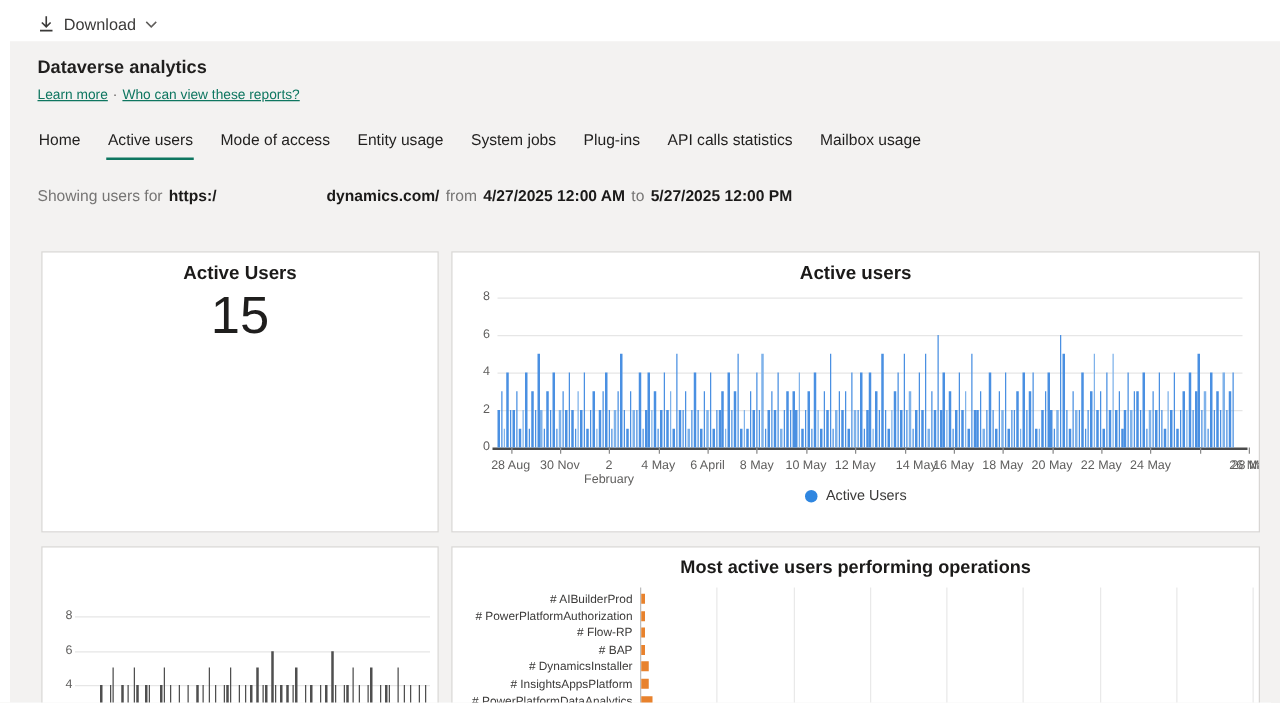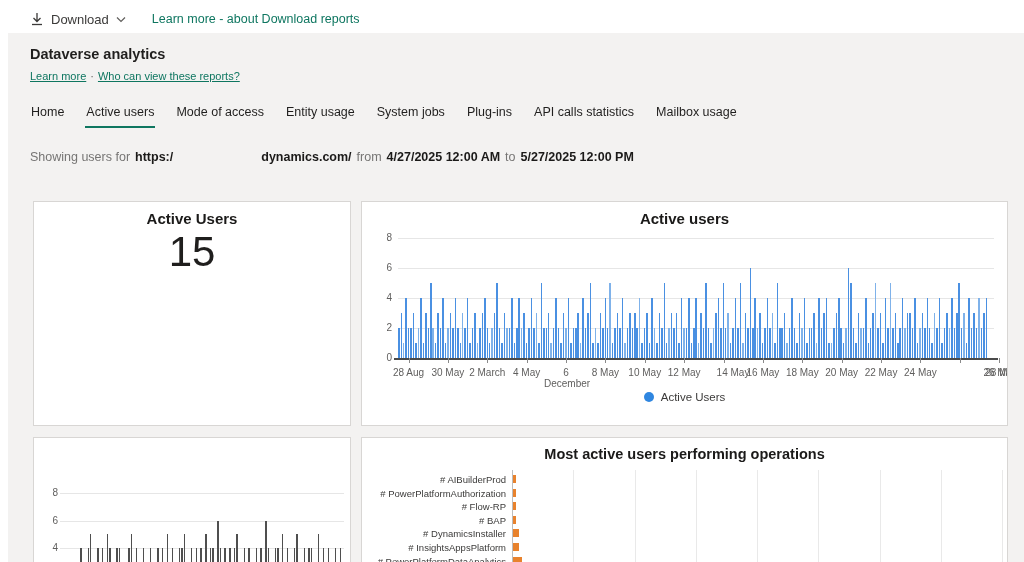--- a/index.html
+++ b/index.html
@@ -83,21 +83,20 @@
           <path d="M2 12.5h10"></path>
       </svg>
     </span>
     <span>Download</span>
     <span>
       <svg width="10" height="7" viewBox="0 0 10 7" fill="none" stroke="#605e5c" stroke-width="1.2">
         <path d="M1 1.5l4 4 4-4"></path>
       </svg>
     </span>
   </button>
-  <a href="#" class="top-link teal">Learn more - about Download reports</a>
 </div>
 
 <div class="page-header">
   <div class="page-title">Dataverse analytics</div>
   <div class="header-links">
     <a href="#" class="teal">Learn more</a><span class="dot-sep">·</span><a href="#" class="teal">Who can view these reports?</a>
   </div>
 </div>
 
 <div class="tab-bar">
@@ -380,27 +379,27 @@
     <div class="vbar" style="left: 608.7px; width: 1.5px; top: 126px; height: 30px; background: rgb(74, 144, 226);"></div>
     <div class="vbar" style="left: 611.2px; width: 1.5px; top: 111px; height: 45px; background: rgb(74, 144, 226);"></div>
     <div class="vbar" style="left: 613.6px; width: 1.5px; top: 126px; height: 30px; background: rgb(74, 144, 226);"></div>
     <div class="vbar" style="left: 616.1px; width: 1.5px; top: 96px; height: 60px; background: rgb(127, 178, 234);"></div>
     <div class="vbar" style="left: 618.5px; width: 1.5px; top: 126px; height: 30px; background: rgb(74, 144, 226);"></div>
     <div class="vbar" style="left: 621px; width: 1.5px; top: 111px; height: 45px; background: rgb(74, 144, 226);"></div>
     <div class="vbar" style="left: 623.5px; width: 1.5px; top: 96px; height: 60px; background: rgb(74, 144, 226);"></div>
     <div class="xtick-mark" style="left: 46.5px; top: 156px;"></div>
     <div class="xtick-label" style="left: 24.5px; top: 165px;">28 Aug</div>
     <div class="xtick-mark" style="left: 85.88px; top: 156px;"></div>
-    <div class="xtick-label" style="left: 63.88px; top: 165px;">30 May</div>
+    <div class="xtick-label" style="left: 63.88px; top: 165px;">30 Nov</div>
     <div class="xtick-mark" style="left: 125.26px; top: 156px;"></div>
-    <div class="xtick-label" style="left: 103.26px; top: 165px;">2 March</div>
+    <div class="xtick-label" style="left: 103.26px; top: 165px;">2 February</div>
     <div class="xtick-mark" style="left: 164.64px; top: 156px;"></div>
     <div class="xtick-label" style="left: 142.64px; top: 165px;">4 May</div>
     <div class="xtick-mark" style="left: 204.02px; top: 156px;"></div>
-    <div class="xtick-label" style="left: 182.02px; top: 165px;">6 December</div>
+    <div class="xtick-label" style="left: 182.02px; top: 165px;">6 April</div>
     <div class="xtick-mark" style="left: 243.4px; top: 156px;"></div>
     <div class="xtick-label" style="left: 221.4px; top: 165px;">8 May</div>
     <div class="xtick-mark" style="left: 282.78px; top: 156px;"></div>
     <div class="xtick-label" style="left: 260.78px; top: 165px;">10 May</div>
     <div class="xtick-mark" style="left: 322.16px; top: 156px;"></div>
     <div class="xtick-label" style="left: 300.16px; top: 165px;">12 May</div>
     <div class="xtick-mark" style="left: 361.54px; top: 156px;"></div>
     <div class="xtick-label" style="left: 349px; top: 165px;">14 May</div>
     <div class="xtick-mark" style="left: 400.92px; top: 156px;"></div>
     <div class="xtick-label" style="left: 378.92px; top: 165px;">16 May</div>

